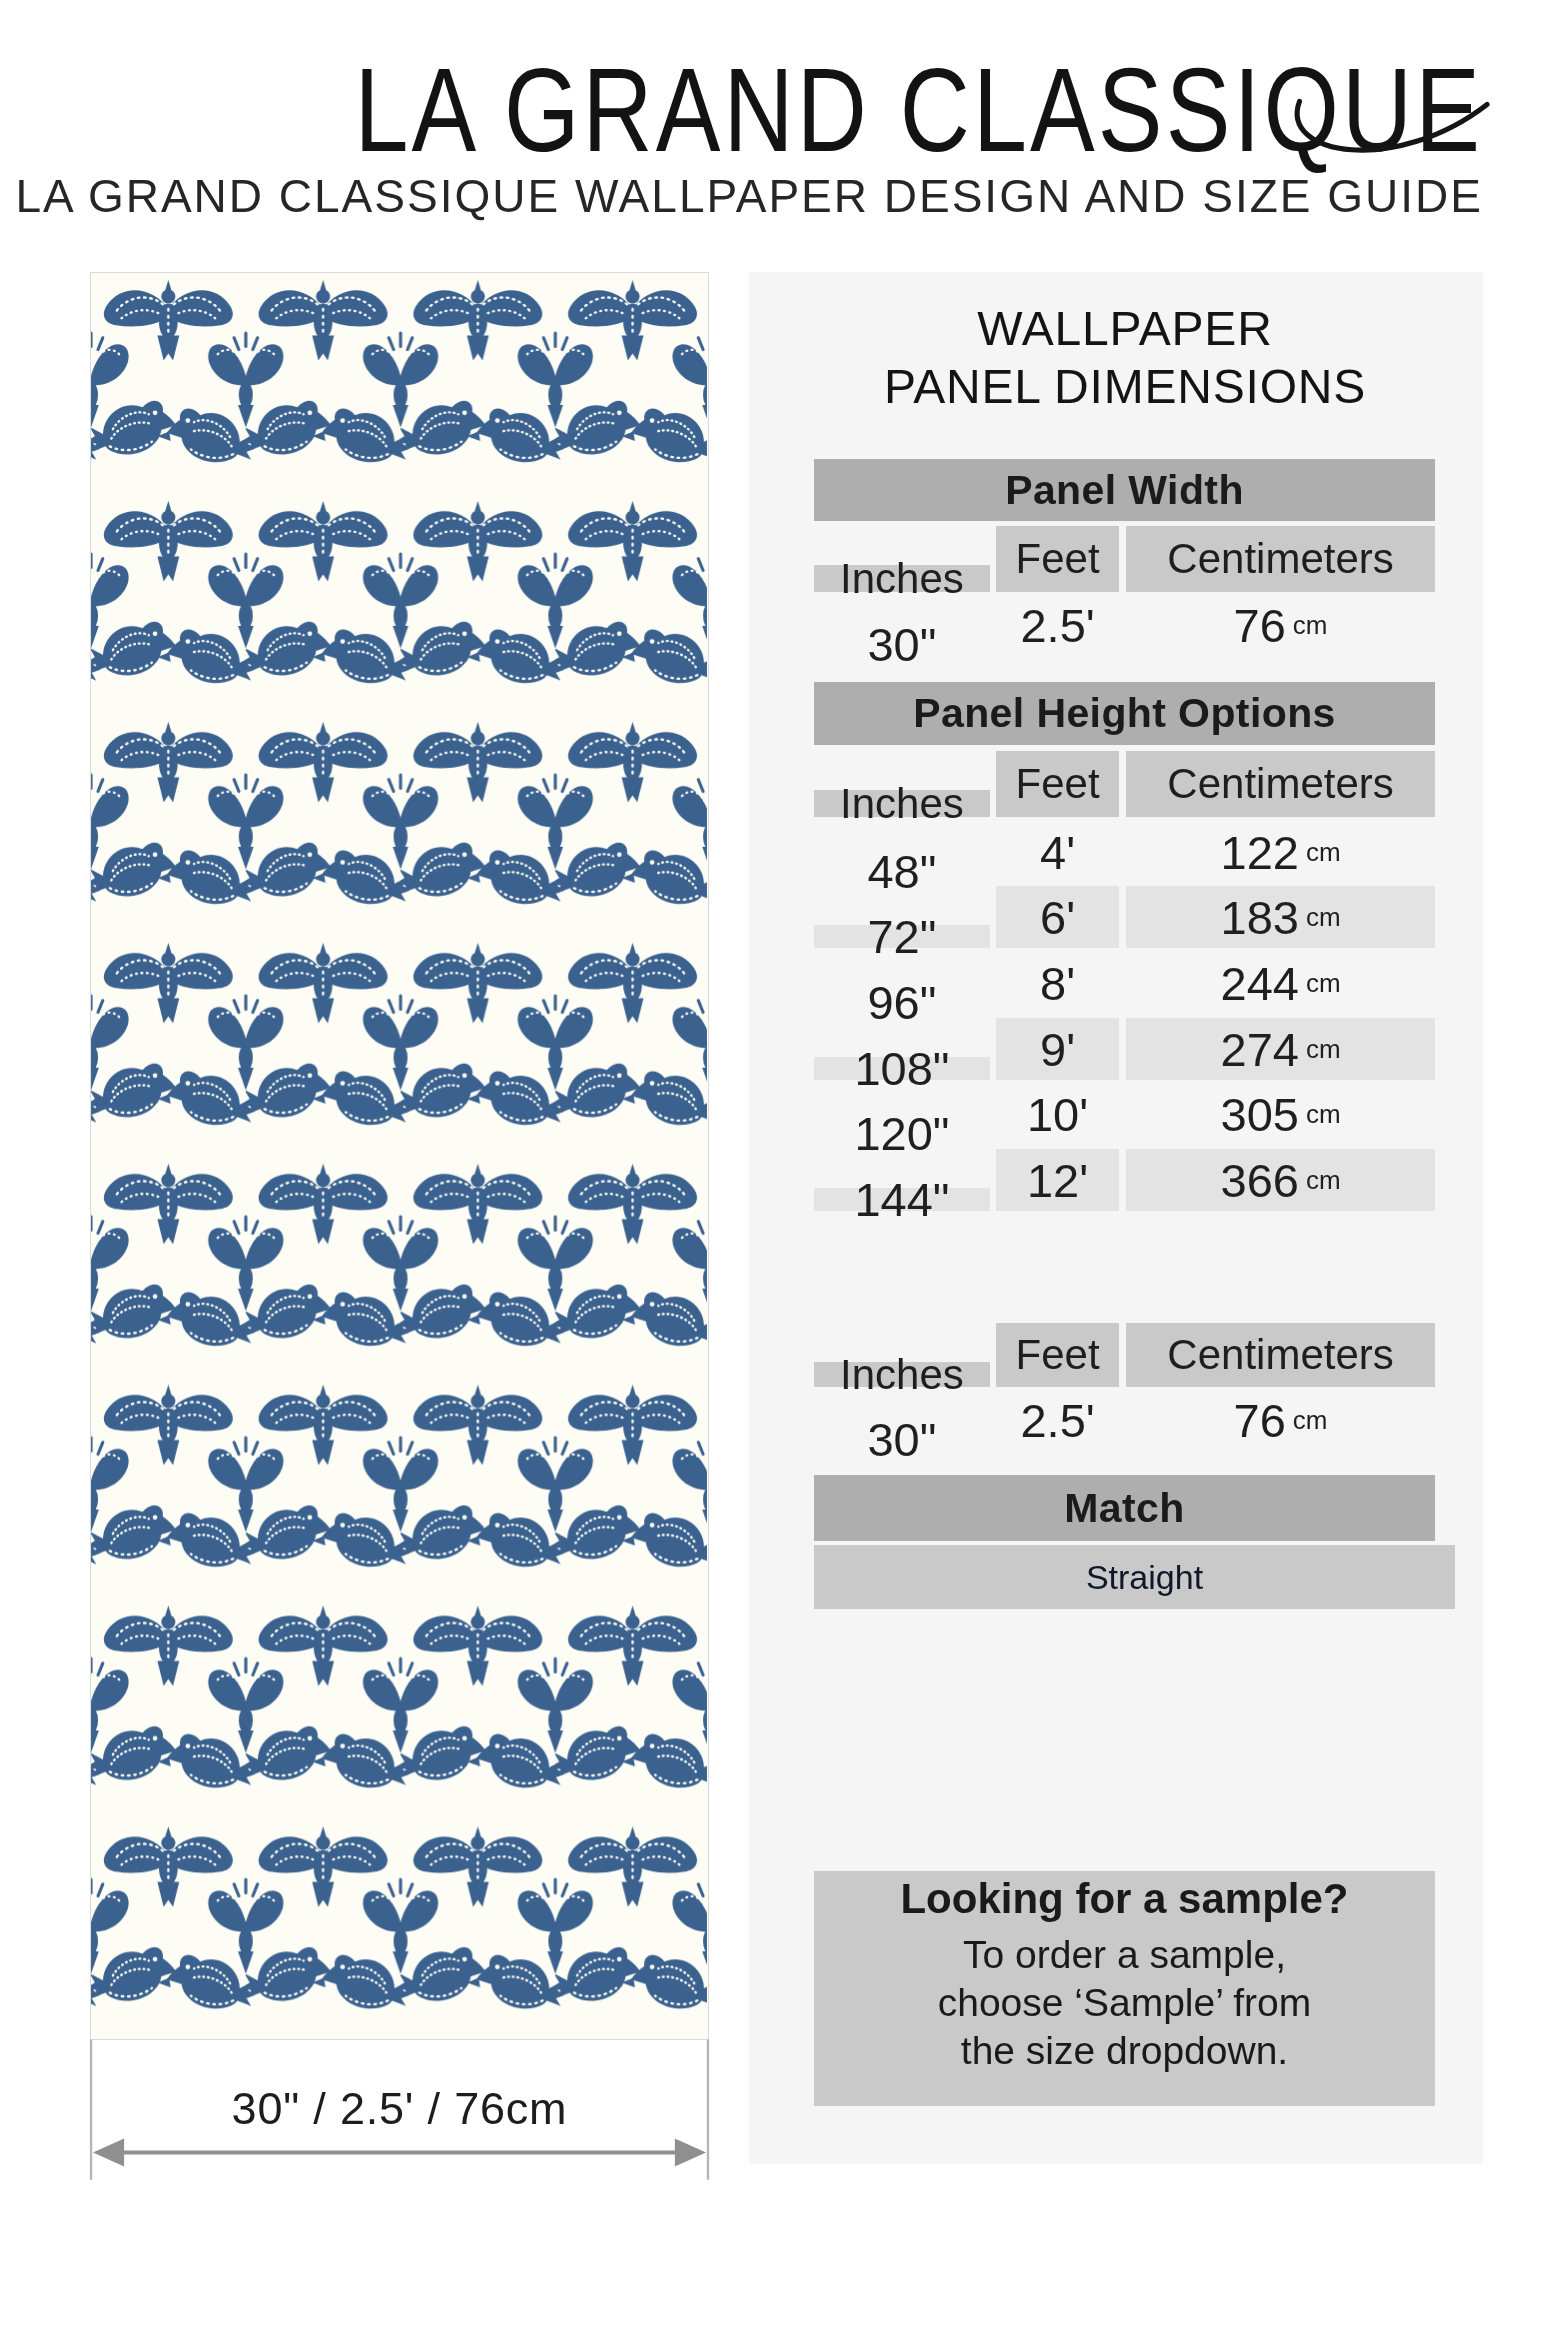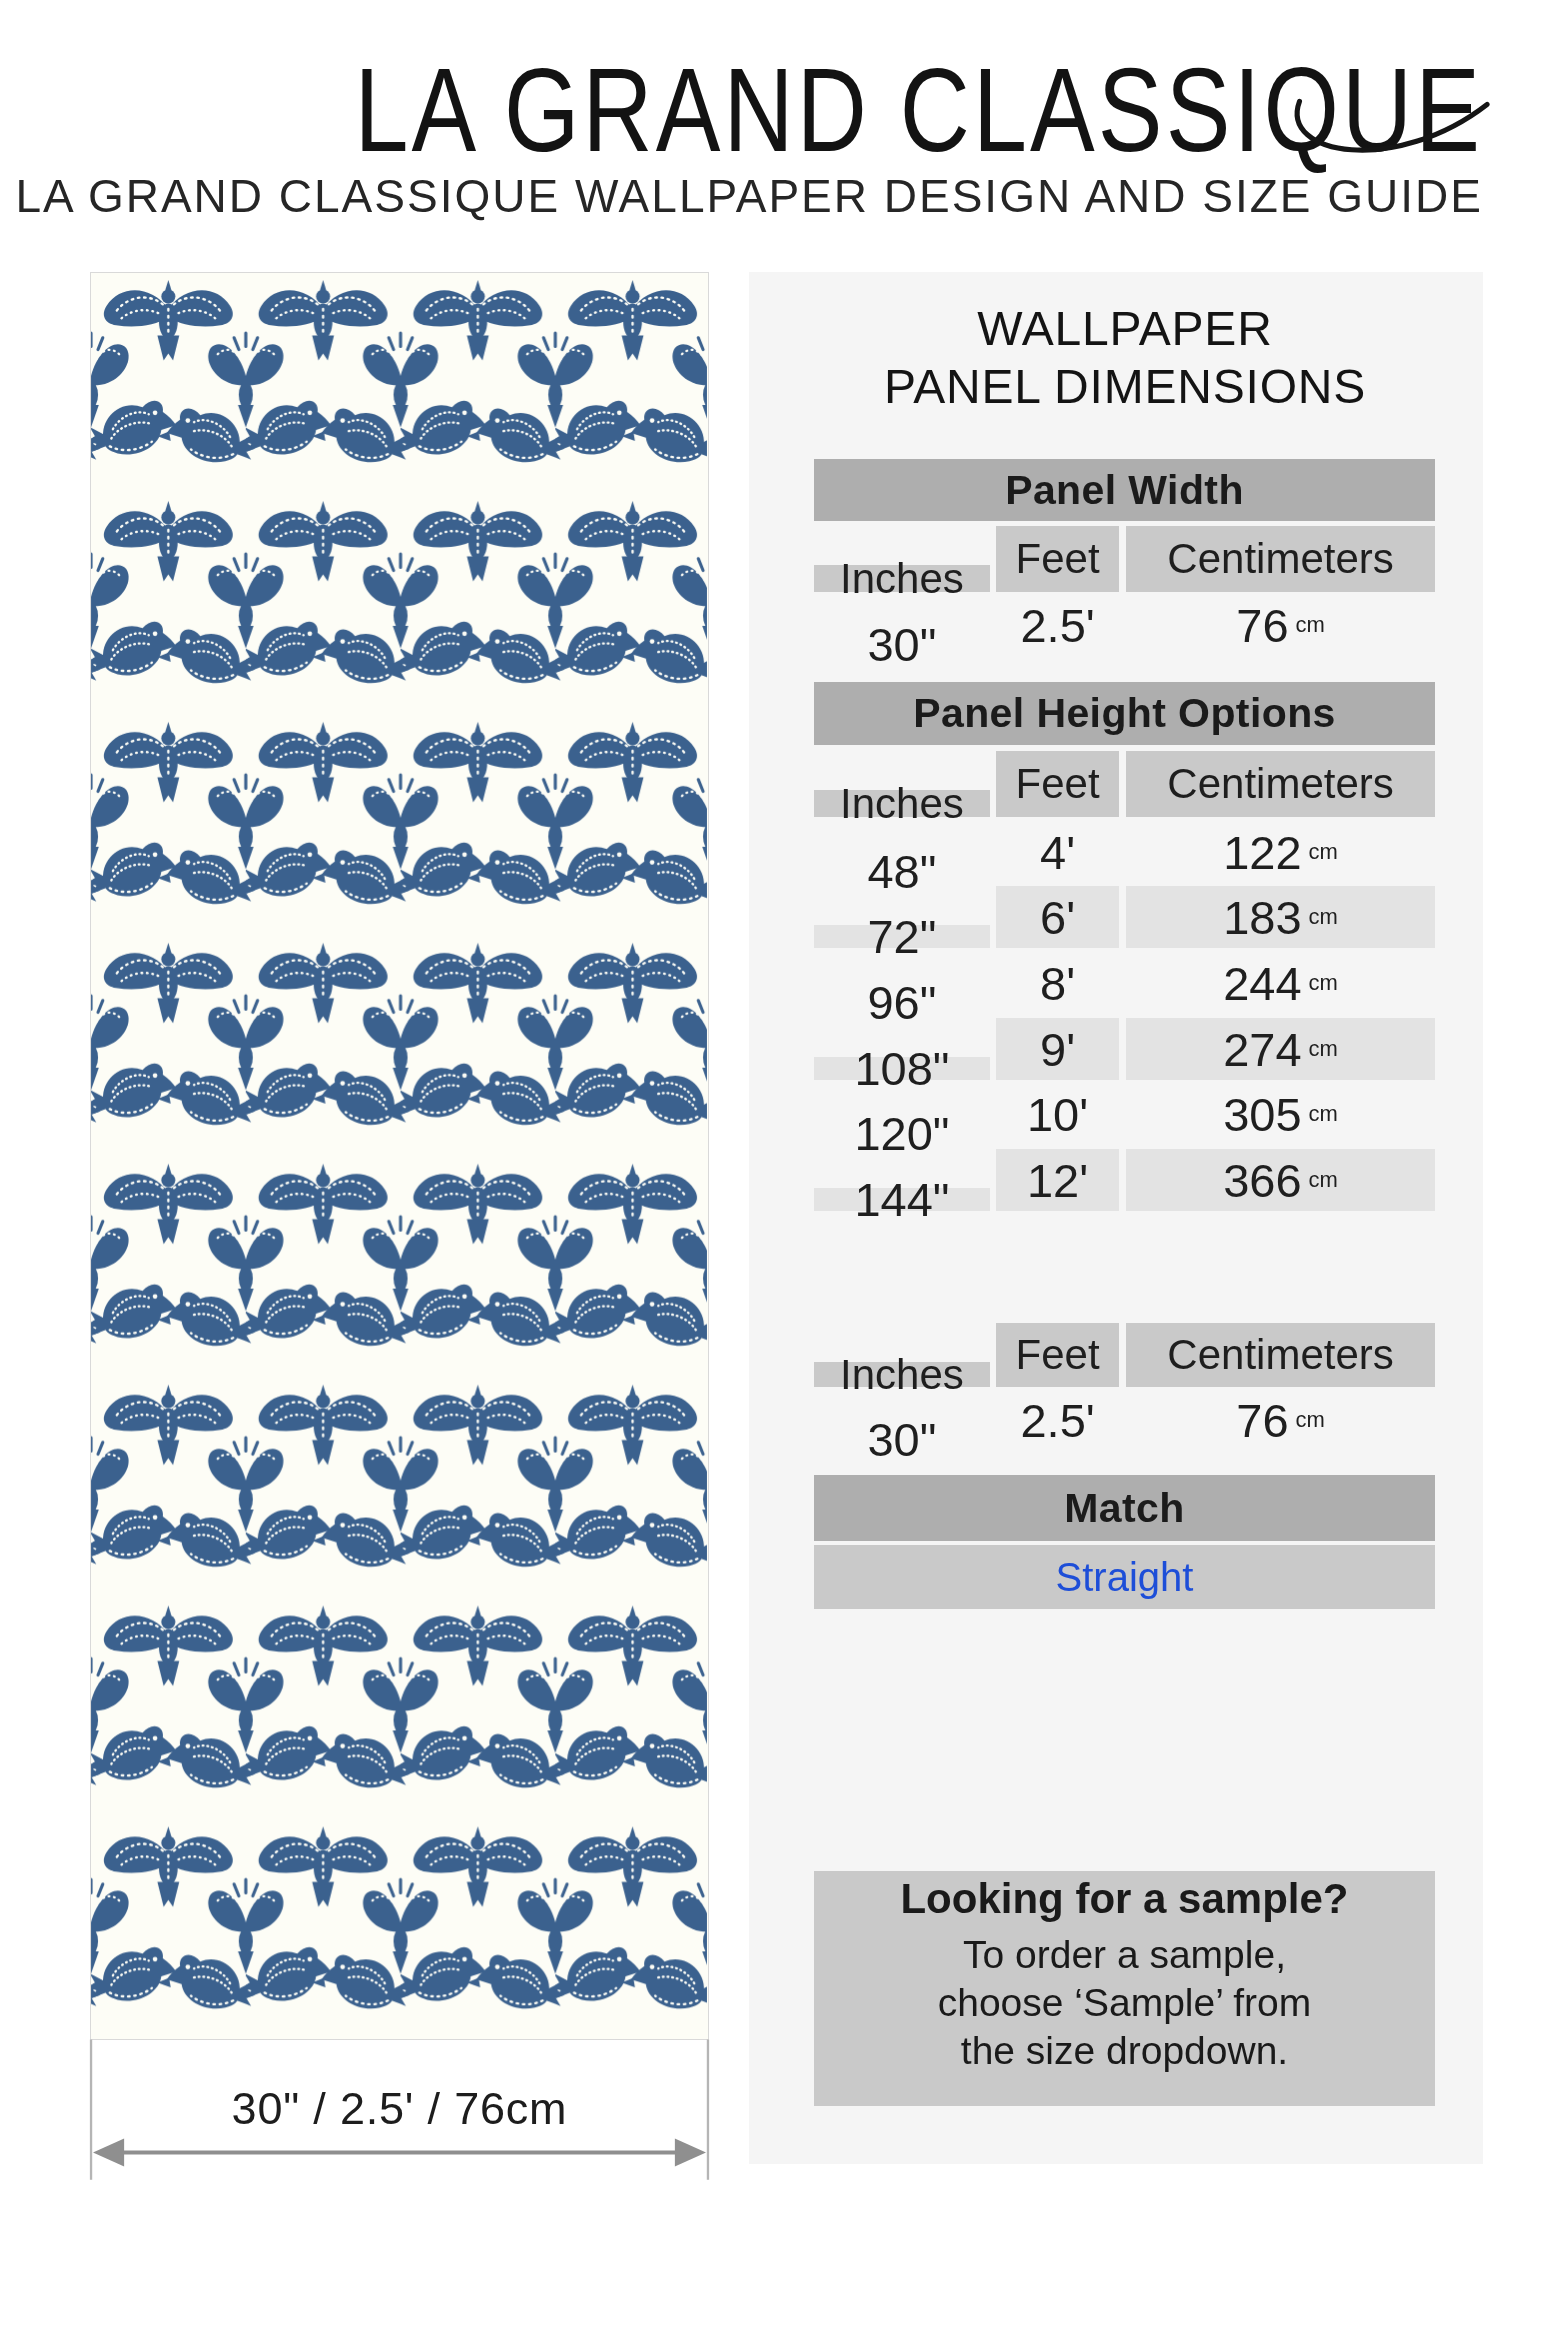--- a/index.html
+++ b/index.html
@@ -45,25 +45,25 @@
     font-weight:bold;font-size:41px;color:#1b1b1b;letter-spacing:0.4px;
   }
   .cols,.vals{position:absolute;left:65px;width:621px;display:flex;}
   .cell{display:flex;align-items:center;justify-content:center;box-sizing:border-box;}
   .c1{width:176px;margin-top:39px;}
   .c2{width:123px;margin-left:6.2px;}
   .c3{width:309px;margin-left:7px;}
   .cols .cell{background:#c9c9c9;font-size:42px;font-weight:300;color:#1e1e1e;}
   .vals .cell{font-size:47px;font-weight:300;color:#1f1f1f;}
   .stripe .cell{background:#e3e3e3;}
-  .unit{font-size:22px;margin-left:7px;}
+  .unit{font-size:26px;margin-left:7px;}
   .single{
     position:absolute;left:65px;width:621px;background:#c9c9c9;
     display:flex;align-items:center;justify-content:center;
-    font-size:40px;font-weight:300;color:#1d4ed8;
+    font-size:34px;font-weight:300;color:#0f172a;padding-left:20px;
   }
   .sample{
     position:absolute;left:65px;width:621px;top:1599px;height:235px;
     background:#c9c9c9;text-align:center;color:#1a1a1a;box-sizing:border-box;padding-top:4px;
   }
   .sample .st{font-size:42px;font-weight:bold;margin:0 0 7.8px 0;}
   .sample p{font-size:39px;line-height:48px;margin:0;font-weight:300;}
 </style>
 </head>
 <body>

